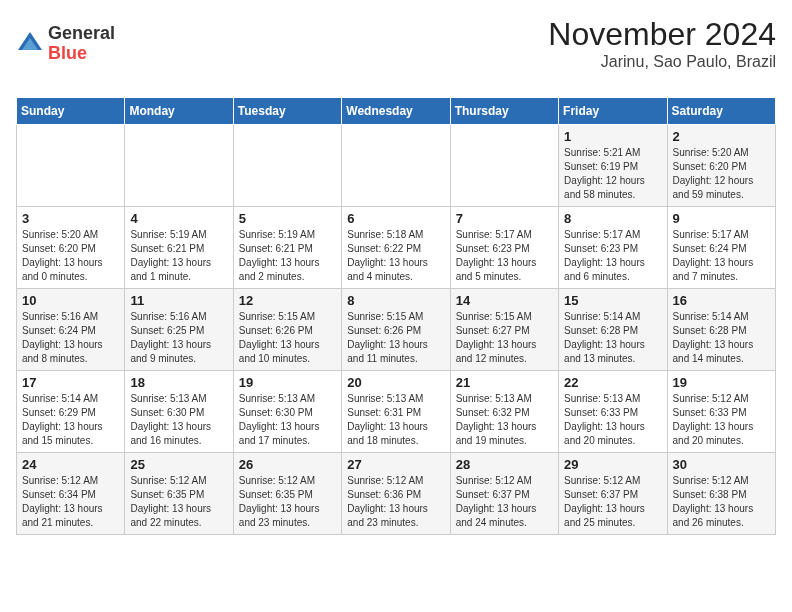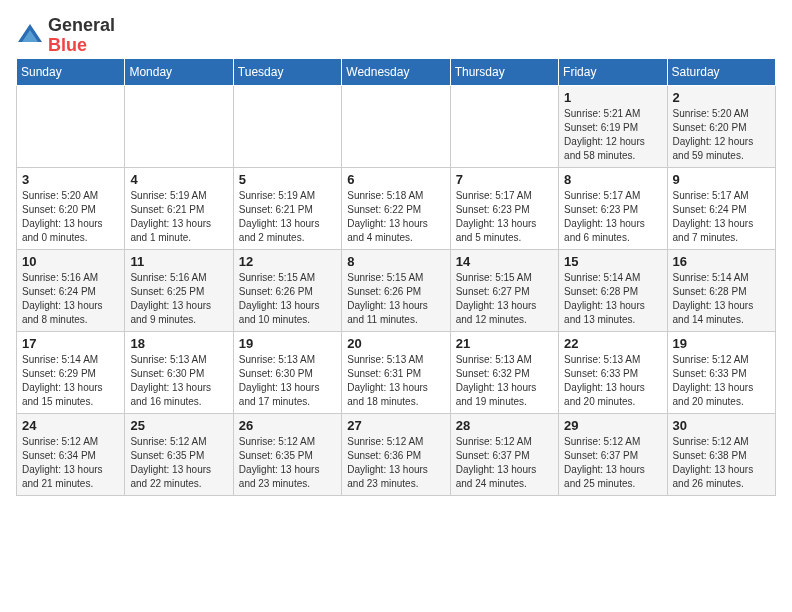--- a/index.html
+++ b/index.html
@@ -7,21 +7,21 @@
       font-family: Arial, sans-serif;
       background: #fff;
       width: 792px;
       min-height: 612px;
       padding: 16px;
     }
     .header {
       display: flex;
       align-items: center;
       justify-content: space-between;
-      margin-bottom: 2px;
+      margin-bottom: 26px;
     }
     .logo {
       display: flex;
       align-items: center;
       gap: 4px;
     }
     .logo-text {
       font-size: 18px;
       font-weight: bold;
       line-height: 1.1;
@@ -47,21 +47,21 @@
     }
     table {
       width: 100%;
       border-collapse: collapse;
       table-layout: fixed;
     }
     thead tr th {
       background-color: #2a6db5;
       color: #fff;
       font-size: 12px;
-      font-weight: normal;
+      font-weight: bold;
       padding: 6px 4px;
       text-align: left;
       border: 1px solid #fff;
     }
     tbody tr td {
       border: 1px solid #ccc;
       vertical-align: top;
       padding: 4px 5px;
       font-size: 10px;
       color: #333;
@@ -94,20 +94,24 @@
 <div class="header">
   <div class="logo">
     <svg class="logo-icon" viewBox="0 0 28 28" xmlns="http://www.w3.org/2000/svg">
       <polygon points="14,2 26,20 2,20" fill="#2a6db5"></polygon>
       <polygon points="14,8 22,20 6,20" fill="#5a9fd4"></polygon>
     </svg>
     <div class="logo-text">
       <span class="logo-general">General</span><br>
       <span class="logo-blue">Blue</span>
     </div>
+  </div>
+  <div class="title-block">
+    <h1>November 2024</h1>
+    <h2>Jarinu, Sao Paulo, Brazil</h2>
   </div>
 </div>
 
 <table>
   <thead>
     <tr>
     <th>Sunday</th>
         <th>Monday</th>
         <th>Tuesday</th>
         <th>Wednesday</th>

